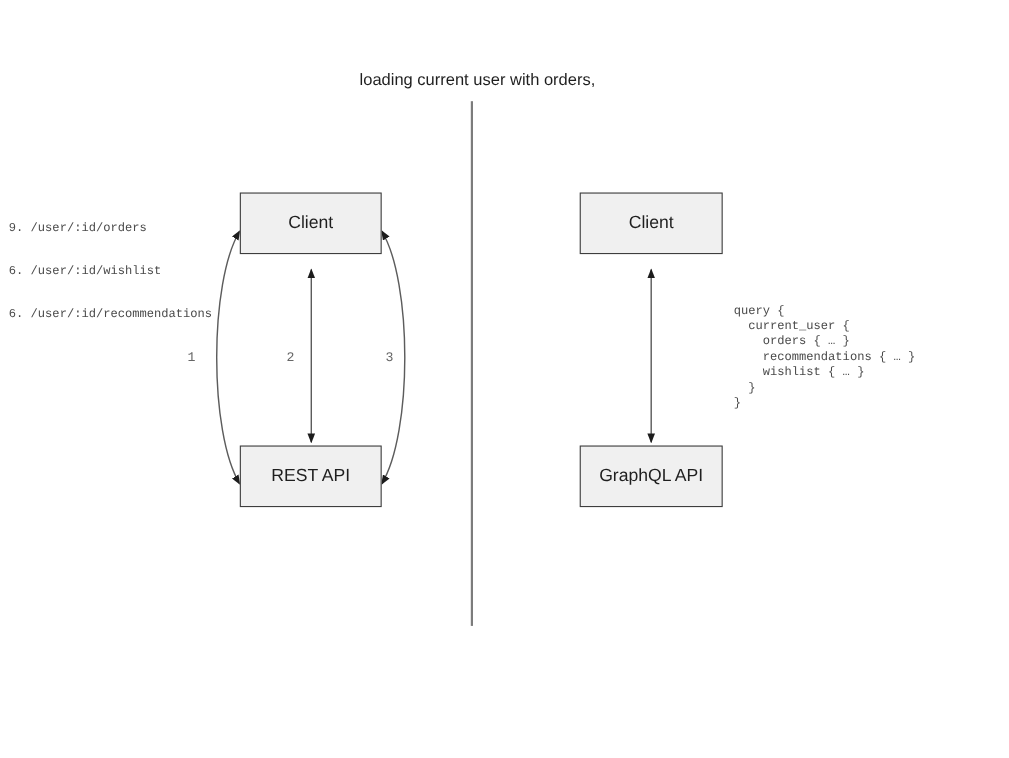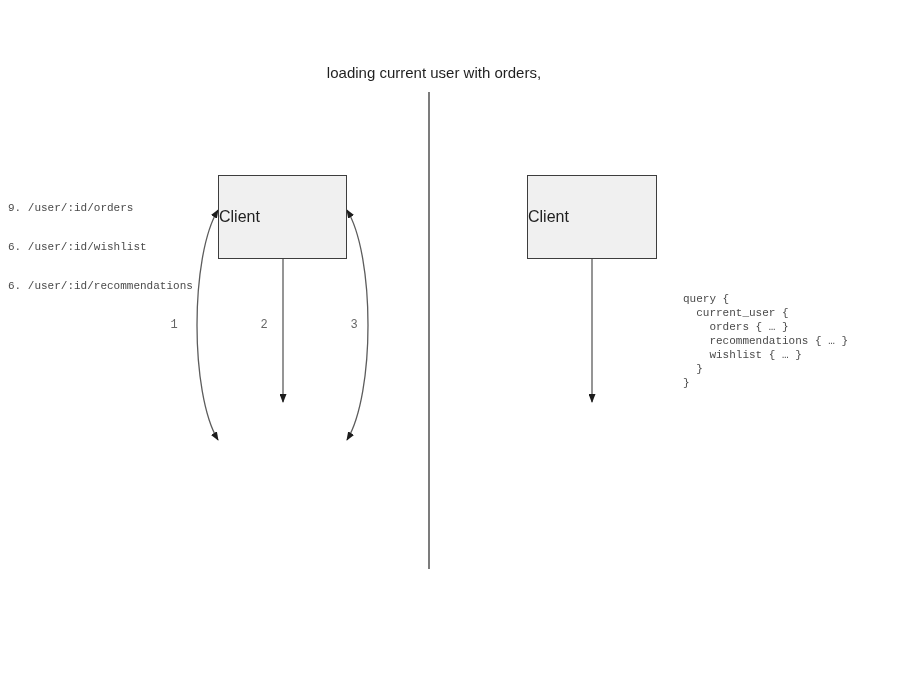--- a/index.html
+++ b/index.html
@@ -38,26 +38,26 @@
     position: absolute;
     left: 0;
     top: 0;
     width: 917px;
     height: 689px;
     pointer-events: none;
   }
   .node-box {
     position: absolute;
     width: 129px;
-    height: 84px;
+    height: 56px;
     background: #f0f0f0;
     border: 1px solid #3d3d3d;
     display: flex;
     align-items: center;
-    justify-content: flex-start;
+    justify-content: center;
     font-size: 16px;
     color: #1f1f1f;
     box-sizing: border-box;
   }
   .box-client-left  { left: 218px; top: 175px; }
   .box-rest         { left: 218px; top: 405px; }
   .box-client-right { left: 527px; top: 175px; width: 130px; }
   .box-graphql      { left: 527px; top: 405px; width: 130px; }
   .mono {
     font-family: "Liberation Mono", monospace;
@@ -82,21 +82,21 @@
   .label-1 { left: 167px; top: 318px; }
   .label-2 { left: 257px; top: 318px; }
   .label-3 { left: 347px; top: 318px; }
   .query-code {
     position: absolute;
     left: 667px;
     top: 276px;
     font-size: 11px;
     line-height: 14px;
     white-space: pre;
-    margin: 16px;
+    margin: 0;
   }
 </style>
 </head>
 <body>
 
 <div class="canvas">
 
   <div class="title">
     <div>loading current user with orders,</div>
   </div>
@@ -118,29 +118,35 @@
   <div class="endpoints mono">
     <div>9. /user/:id/orders</div>
     <div>6. /user/:id/wishlist</div>
     <div>6. /user/:id/recommendations</div>
   </div>
 
   <div class="node-box box-client-left">
     <span>Client</span>
   </div>
 
+  <div class="node-box box-rest">
+    <span>REST API</span>
+  </div>
 
   <div class="arrow-label label-1">1</div>
   <div class="arrow-label label-2">2</div>
   <div class="arrow-label label-3">3</div>
 
   <div class="node-box box-client-right">
     <span>Client</span>
   </div>
 
+  <div class="node-box box-graphql">
+    <span>GraphQL API</span>
+  </div>
 
   <pre class="query-code mono">query {
   current_user {
     orders { … }
     recommendations { … }
     wishlist { … }
   }
 }</pre>
 
 </div>

